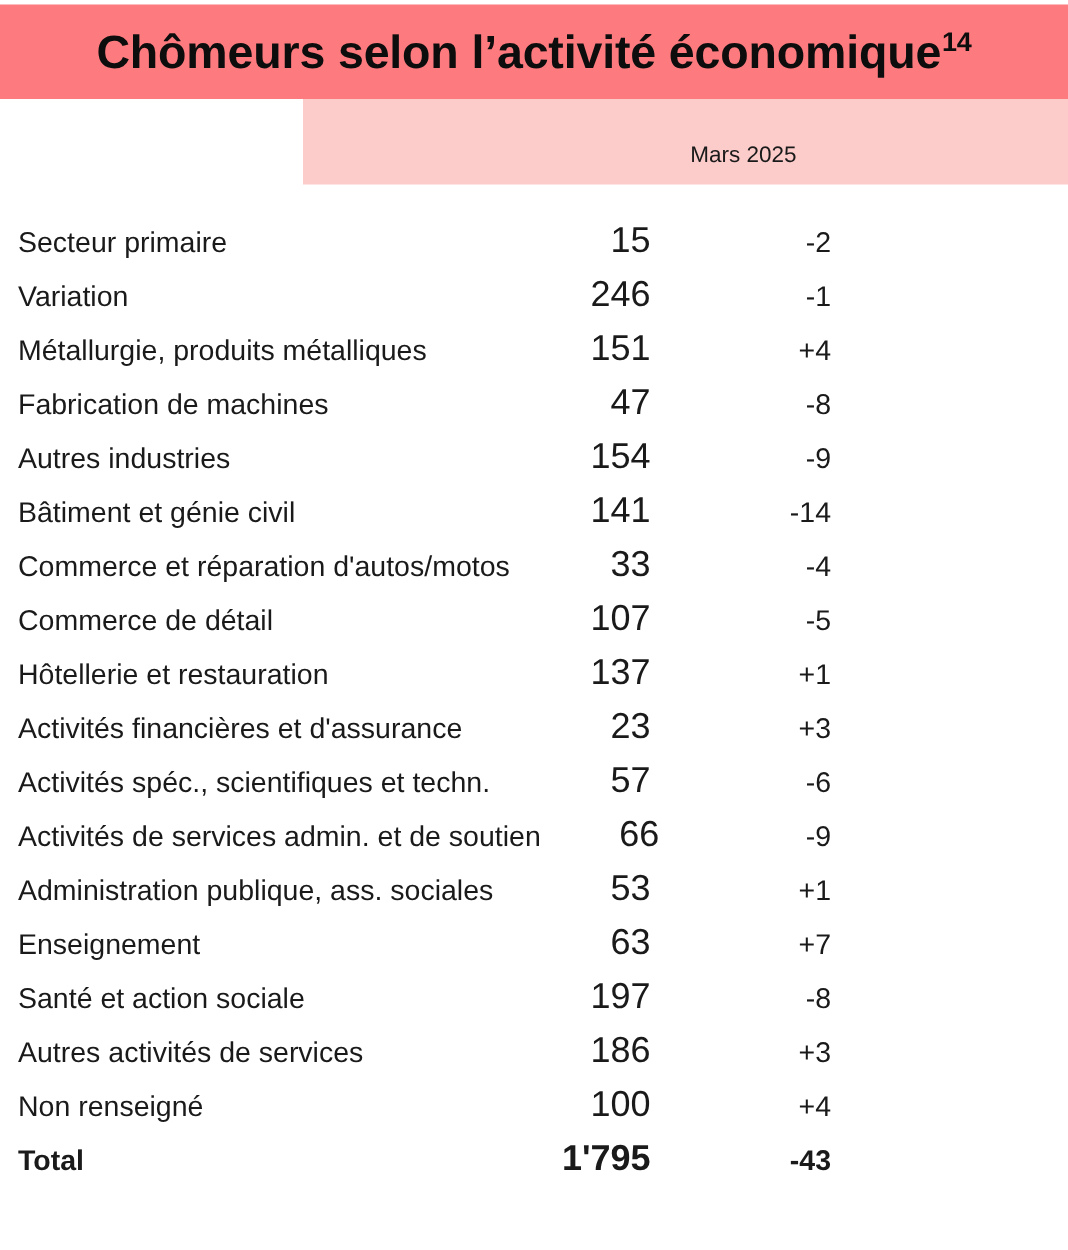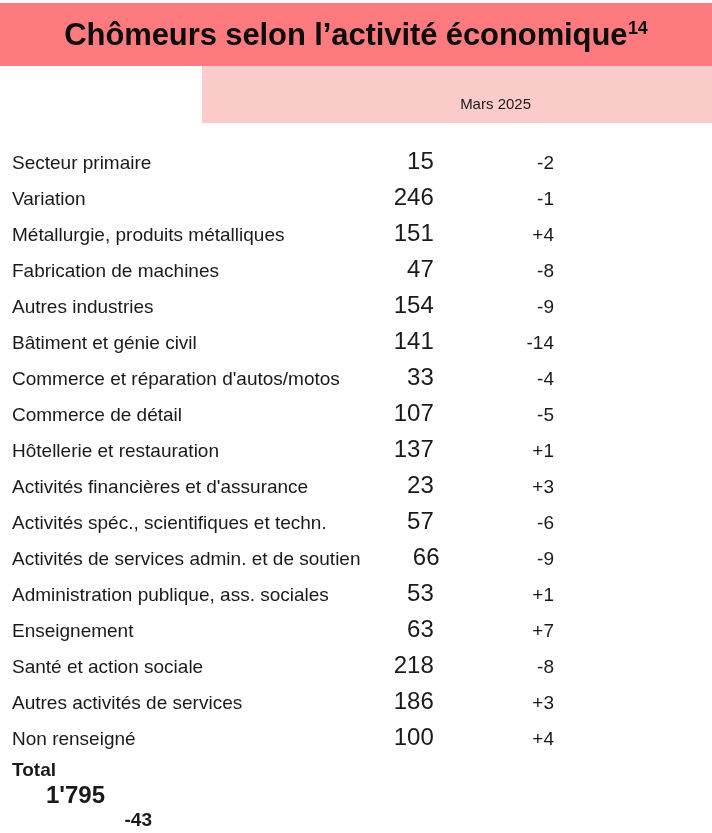--- a/index.html
+++ b/index.html
@@ -118,21 +118,20 @@
   }
   .row .cell-change {
     width: 167px;
     text-align: right;
     padding-right: 15px;
     box-sizing: border-box;
     font-size: 19px;
   }
   .row.total-row {
     height: 34px;
-    flex-direction: column;
   }
   .row.total-row .cell-label,
   .row.total-row .cell-value,
   .row.total-row .cell-change {
     font-weight: bold;
   }
 </style>
 </head>
 <body>
 
@@ -228,21 +227,21 @@
     </div>
 
     <div class="row">
       <div class="cell-label">Enseignement</div>
       <div class="cell-value">63</div>
       <div class="cell-change">+7</div>
     </div>
 
     <div class="row">
       <div class="cell-label">Santé et action sociale</div>
-      <div class="cell-value">218</div>
+      <div class="cell-value">197</div>
       <div class="cell-change">-8</div>
     </div>
 
     <div class="row">
       <div class="cell-label">Autres activités de services</div>
       <div class="cell-value">186</div>
       <div class="cell-change">+3</div>
     </div>
 
     <div class="row">

